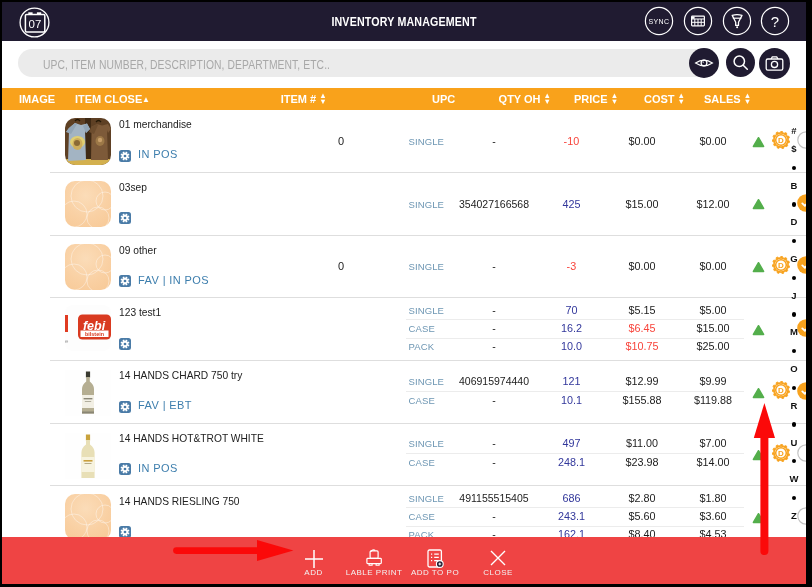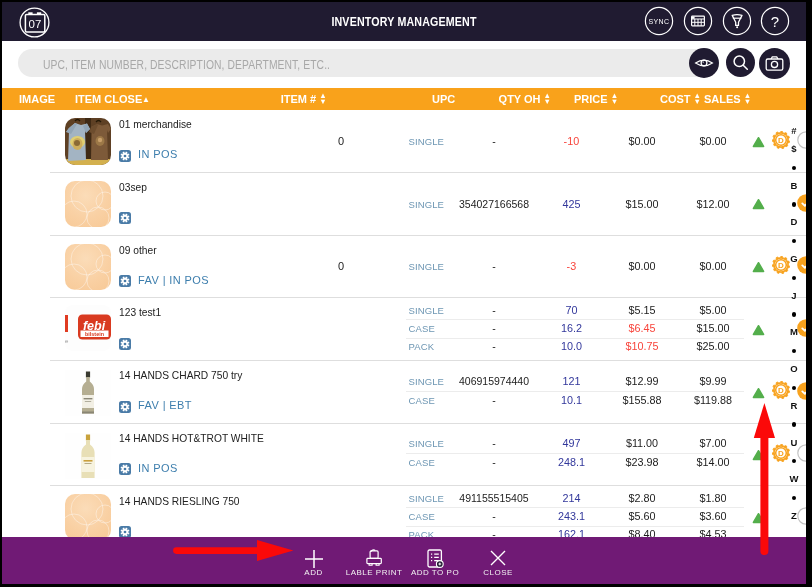--- a/index.html
+++ b/index.html
@@ -26,21 +26,21 @@
 .dash { position:absolute; left:394px; width:100px; text-align:center; font-size:10.5px; color:#1c1c1c; }
 .qty { position:absolute; left:481.4px; width:80px; text-align:center; font-size:10.8px; color:#32379b; }
 .price { position:absolute; left:552px; width:80px; text-align:center; font-size:10.8px; color:#1c1c1c; }
 .cost { position:absolute; left:623px; width:80px; text-align:center; font-size:10.8px; color:#1c1c1c; }
 .red { color:#f8443b; }
 .subsep { position:absolute; left:356px; width:338px; height:1px; background:#ececec; }
 .ric { position:absolute; }
 #sidebar { position:absolute; left:780px; top:0; width:24px; height:582px; }
 .slet { position:absolute; left:0; width:24px; text-align:center; font-size:9.5px; font-weight:bold; color:#111; }
 .sdot { position:absolute; left:10px; width:4.4px; height:4.4px; border-radius:50%; background:#000; }
-#bottombar { position:absolute; left:0; top:534.7px; width:804px; height:47.3px; background:#701a75; }
+#bottombar { position:absolute; left:0; top:534.7px; width:804px; height:47.3px; background:#ef4444; }
 .bi { position:absolute; top:0; height:47.3px; color:#f2f2f2; }
 .bi svg { position:absolute; top:11px; left:50%; transform:translateX(-50%); }
 .bi .lb { position:absolute; top:31.5px; left:50%; transform:translateX(-50%); font-size:8px; letter-spacing:0.5px; white-space:nowrap; }
 #arrows { position:absolute; left:0; top:0; width:804px; height:582px; pointer-events:none; }
 </style></head>
 <body>
 <div id="app">
   <div id="topbar">
     <div id="title">INVENTORY MANAGEMENT</div>
     <svg class="tbicon" style="left:15px;top:4px" width="34" height="34" viewBox="0 0 34 34" fill="none" stroke="#fff">
@@ -102,21 +102,21 @@
         </span></span>
     <span style="left:430px">UPC</span>
     <span style="left:496.6px">QTY OH<span class="ud">
           <span>▲</span>
           <span>▼</span>
         </span></span>
     <span style="left:572px">PRICE<span class="ud">
           <span>▲</span>
           <span>▼</span>
         </span></span>
-    <span style="left:658px">COST<span class="ud">
+    <span style="left:642px">COST<span class="ud">
           <span>▲</span>
           <span>▼</span>
         </span></span>
     <span style="left:702px">SALES<span class="ud">
           <span>▲</span>
           <span>▼</span>
         </span></span>
   </div>
   <div id="rows">
 <div class="row" style="top:108.2px;height:62.7px">
@@ -484,21 +484,21 @@
             <rect x="1.72" y="3.61" width="1.6" height="1.6" fill="#fff" transform="rotate(202.5 2.52 4.41)"></rect>
             <rect x="3.61" y="1.72" width="1.6" height="1.6" fill="#fff" transform="rotate(247.5 4.41 2.52)"></rect>
             <rect x="6.29" y="1.72" width="1.6" height="1.6" fill="#fff" transform="rotate(292.5 7.09 2.52)"></rect>
             <rect x="8.18" y="3.61" width="1.6" height="1.6" fill="#fff" transform="rotate(337.5 8.98 4.41)"></rect>
             <circle cx="5.75" cy="5.75" r="3.0" fill="#fff"></circle>
             <circle cx="5.75" cy="5.75" r="1.3" fill="#4a7ba7"></circle>
           </svg>
         </div>
         <div class="slabel" style="top:6.5px">SINGLE</div>
         <div class="upc" style="top:5.5px">491155515405</div>
-        <div class="qty" style="top:5.5px">214</div>
+        <div class="qty" style="top:5.5px">686</div>
         <div class="price" style="top:5.5px">$2.80</div>
         <div class="cost" style="top:5.5px">$1.80</div>
         <div class="subsep" style="top:21.1px"></div>
         <div class="slabel" style="top:24.8px">CASE</div>
         <div class="dash" style="top:23.8px">-</div>
         <div class="qty" style="top:23.8px">243.1</div>
         <div class="price" style="top:23.8px">$5.60</div>
         <div class="cost" style="top:23.8px">$3.60</div>
         <div class="subsep" style="top:39.4px"></div>
         <div class="slabel" style="top:43.1px">PACK</div>

